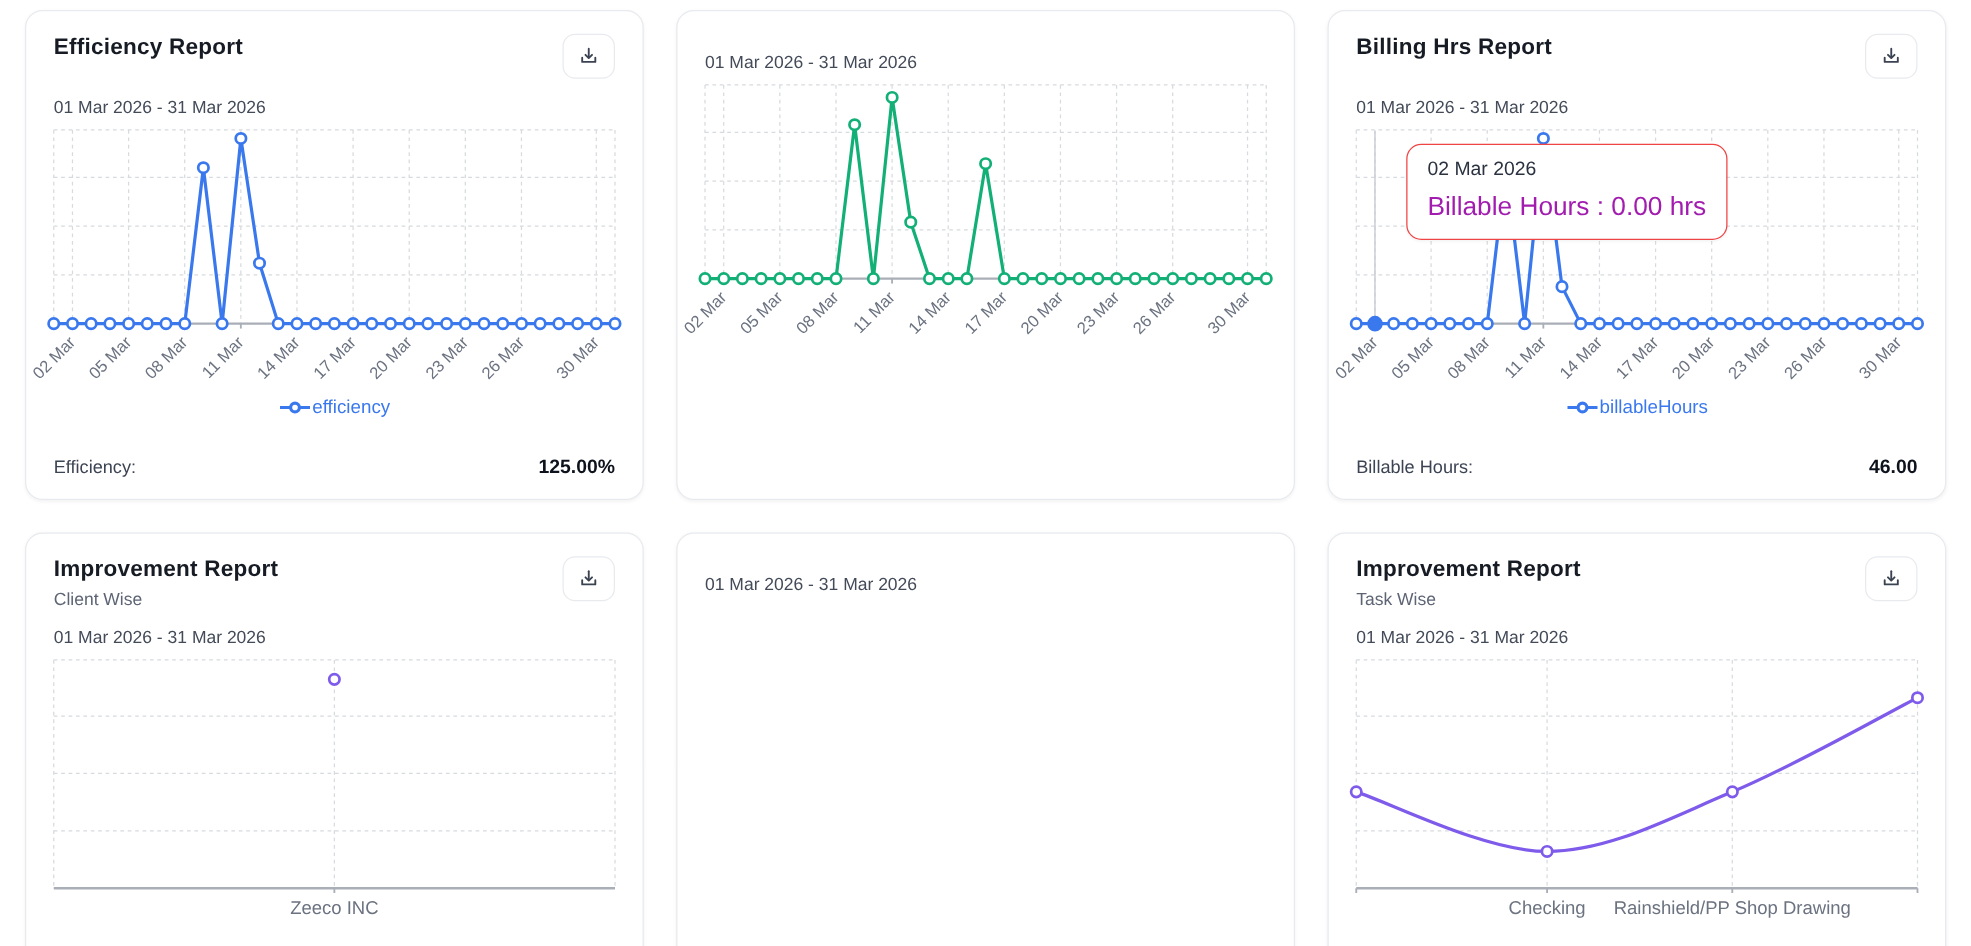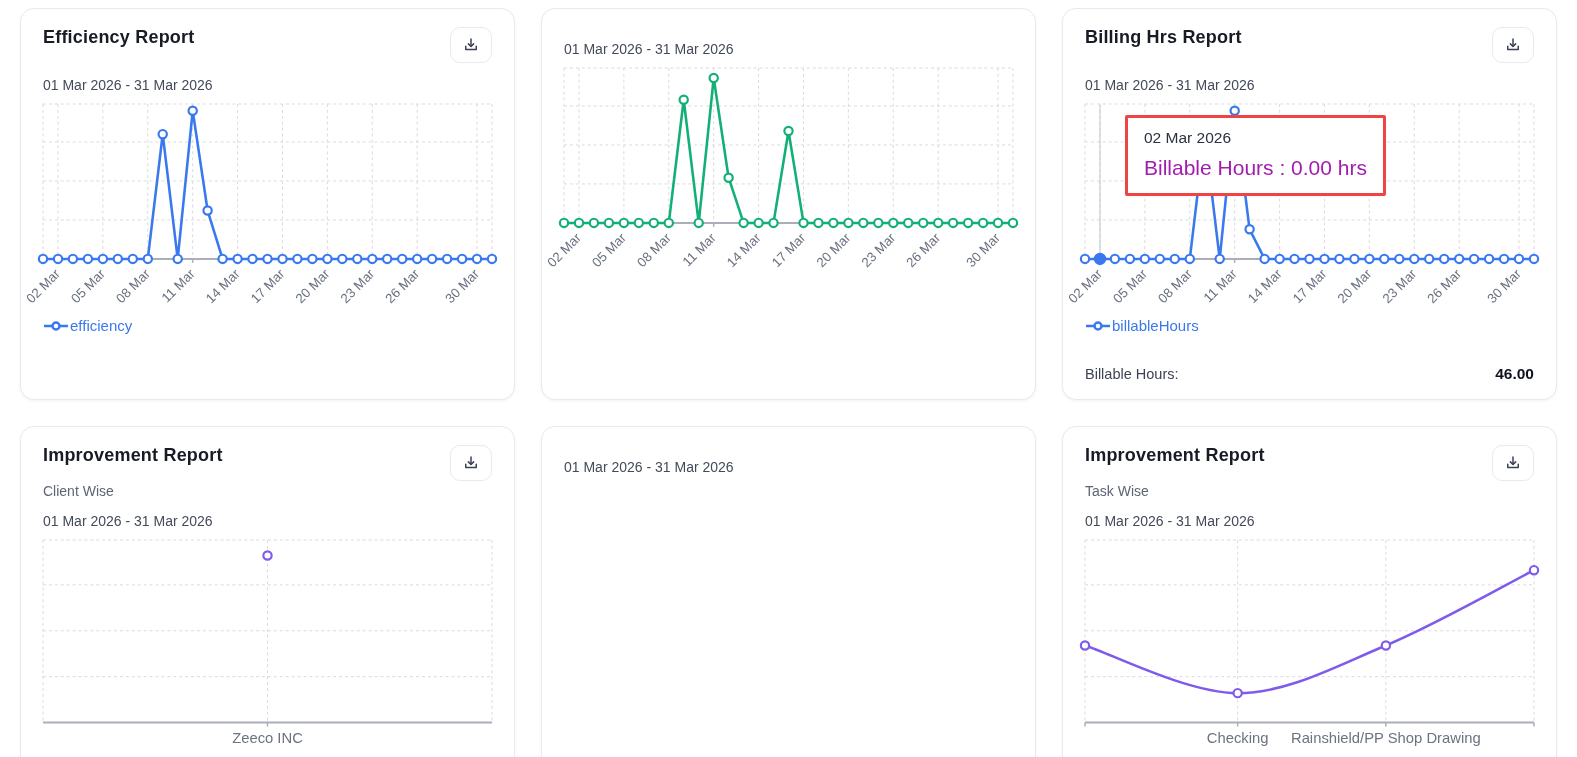--- a/index.html
+++ b/index.html
@@ -9,39 +9,39 @@
     display:grid; grid-template-columns:repeat(3,1fr); grid-auto-rows:392px;
     gap:26px; padding:8px 20px 16px 20px;
   }
   .card{
     background:#fff; border:1px solid #e8eaee; border-radius:14px;
     padding:18px 22px 16px 22px; display:flex; flex-direction:column;
     box-shadow:0 1px 3px rgba(20,24,40,.05);
   }
   .card-head{ display:flex; justify-content:space-between; align-items:flex-start; }
   .card-title{ font-size:18px; font-weight:700; color:#161b24; letter-spacing:.2px; }
-  .card-subtitle{ font-size:14px; color:#5d6474; margin-top:17px; }
+  .card-subtitle{ font-size:14px; color:#5d6474; margin-top:5px; }
   .dl-btn{
     width:42px; height:36px; border:1px solid #e8eaee; border-radius:10px;
     background:#fff; display:flex; align-items:center; justify-content:center;
     cursor:pointer; flex:0 0 auto;
   }
   .dl-btn svg{ stroke:#3b4252; }
   .date-range{ font-size:14px; color:#434a58; margin:14px 0 10px 0; }
   .chart-wrap{ position:relative; width:100%; }
   .chart-wrap svg{ width:100%; height:auto; display:block; overflow:visible; }
-  .legend{ display:flex; justify-content:flex-start; align-items:center; gap:1px;
+  .legend{ display:flex; justify-content:center; align-items:center; gap:1px;
            font-size:15px; margin-top:2px; cursor:pointer; }
   .card-footer{ display:flex; justify-content:space-between; align-items:baseline;
                 margin-top:auto; padding-top:10px; }
   .footer-label{ font-size:14.5px; color:#3c4352; }
   .footer-value{ font-size:15.5px; font-weight:700; color:#0d121c; }
   .chart-tooltip{
     position:absolute; left:40px; top:12px; z-index:5;
-    background:#fff; border:3px solid #ef4444; border-radius:2px;
+    background:#fff; border:1px solid #ef4444; border-radius:12px;
     padding:11px 16px 13px 16px; width:max-content; min-width:190px;
     box-shadow:0 1px 2px rgba(0,0,0,.04);
   }
   .tt-title{ font-size:15.5px; color:#2a3240; margin-bottom:9px; }
   .tt-value{ font-size:21px; color:#a21caf; }
 </style>
 </head>
 <body>
 
 <div class="dashboard">
@@ -130,20 +130,24 @@
           <circle cx="439.8" cy="158.0" r="4.2" fill="#fff" stroke="#3a78ee" stroke-width="2.2"></circle>
           <circle cx="455.0" cy="158.0" r="4.2" fill="#fff" stroke="#3a78ee" stroke-width="2.2"></circle>
         </svg>
       </div>
     <div class="legend" style="color: rgb(58, 120, 238);">
       <svg width="26" height="12" viewBox="0 0 26 12">
           <line x1="1" y1="6" x2="25" y2="6" stroke="currentColor" stroke-width="2.5"></line>
           <circle cx="13" cy="6" r="3.5" fill="#fff" stroke="currentColor" stroke-width="2.5"></circle>
         </svg>
       <span>efficiency</span>
+    </div>
+    <div class="card-footer">
+      <span class="footer-label">Efficiency:</span>
+      <span class="footer-value">125.00%</span>
     </div>
   </section>
 
   <section class="card">
     <div class="date-range">01 Mar 2026 - 31 Mar 2026</div>
     <div class="chart-wrap">
         <svg viewBox="0 0 455 215">
           <line x1="0" y1="1" x2="455" y2="1" stroke="#d7dade" stroke-dasharray="3 3" stroke-width="1"></line>
           <line x1="0" y1="39.5" x2="455" y2="39.5" stroke="#d7dade" stroke-dasharray="3 3" stroke-width="1"></line>
           <line x1="0" y1="79" x2="455" y2="79" stroke="#d7dade" stroke-dasharray="3 3" stroke-width="1"></line>

